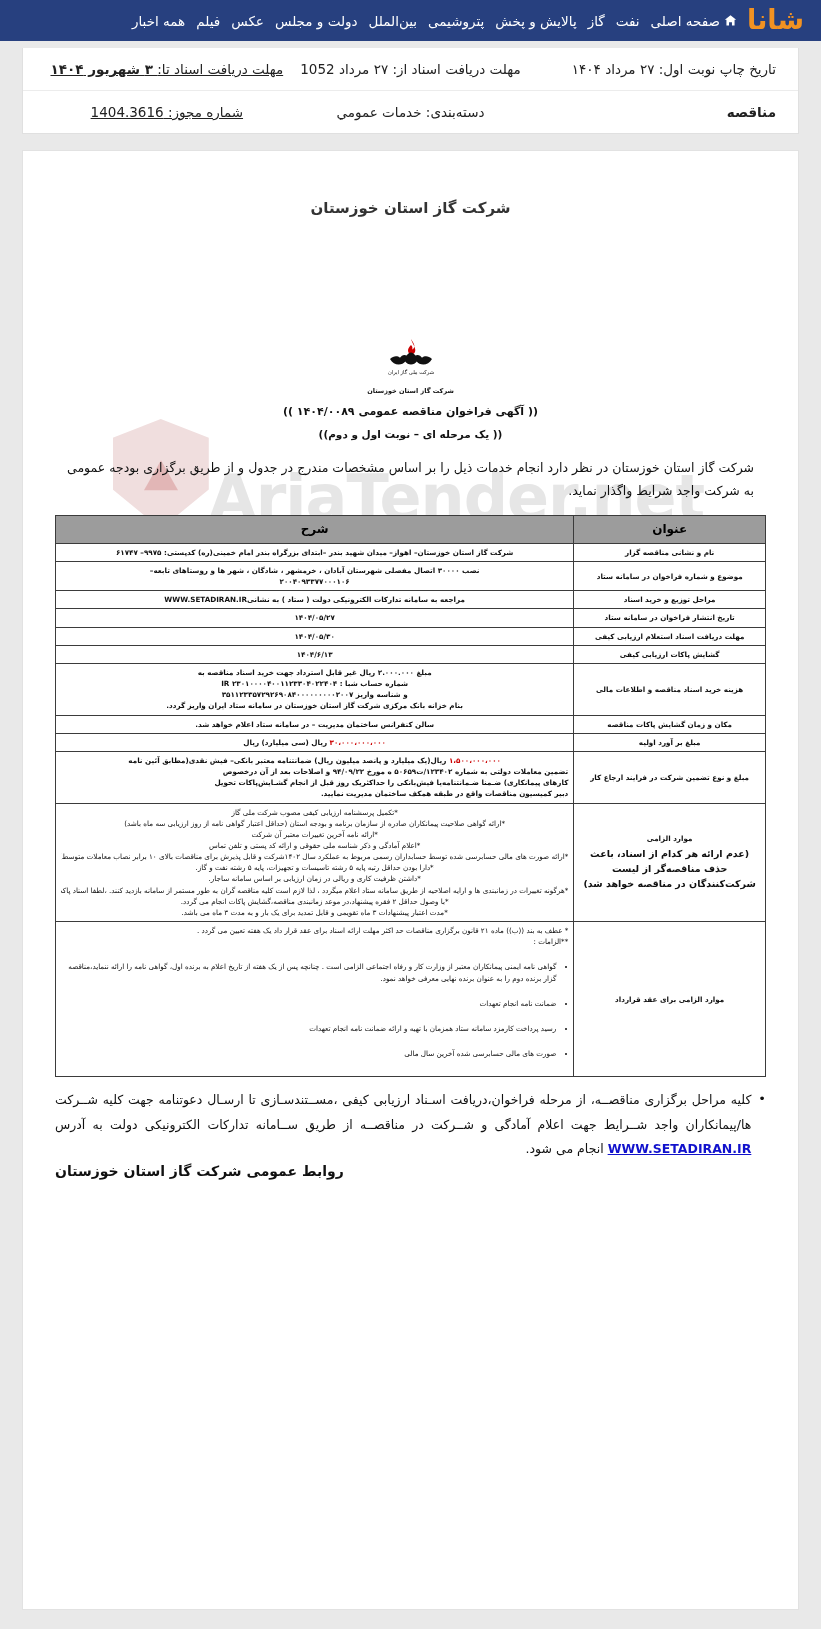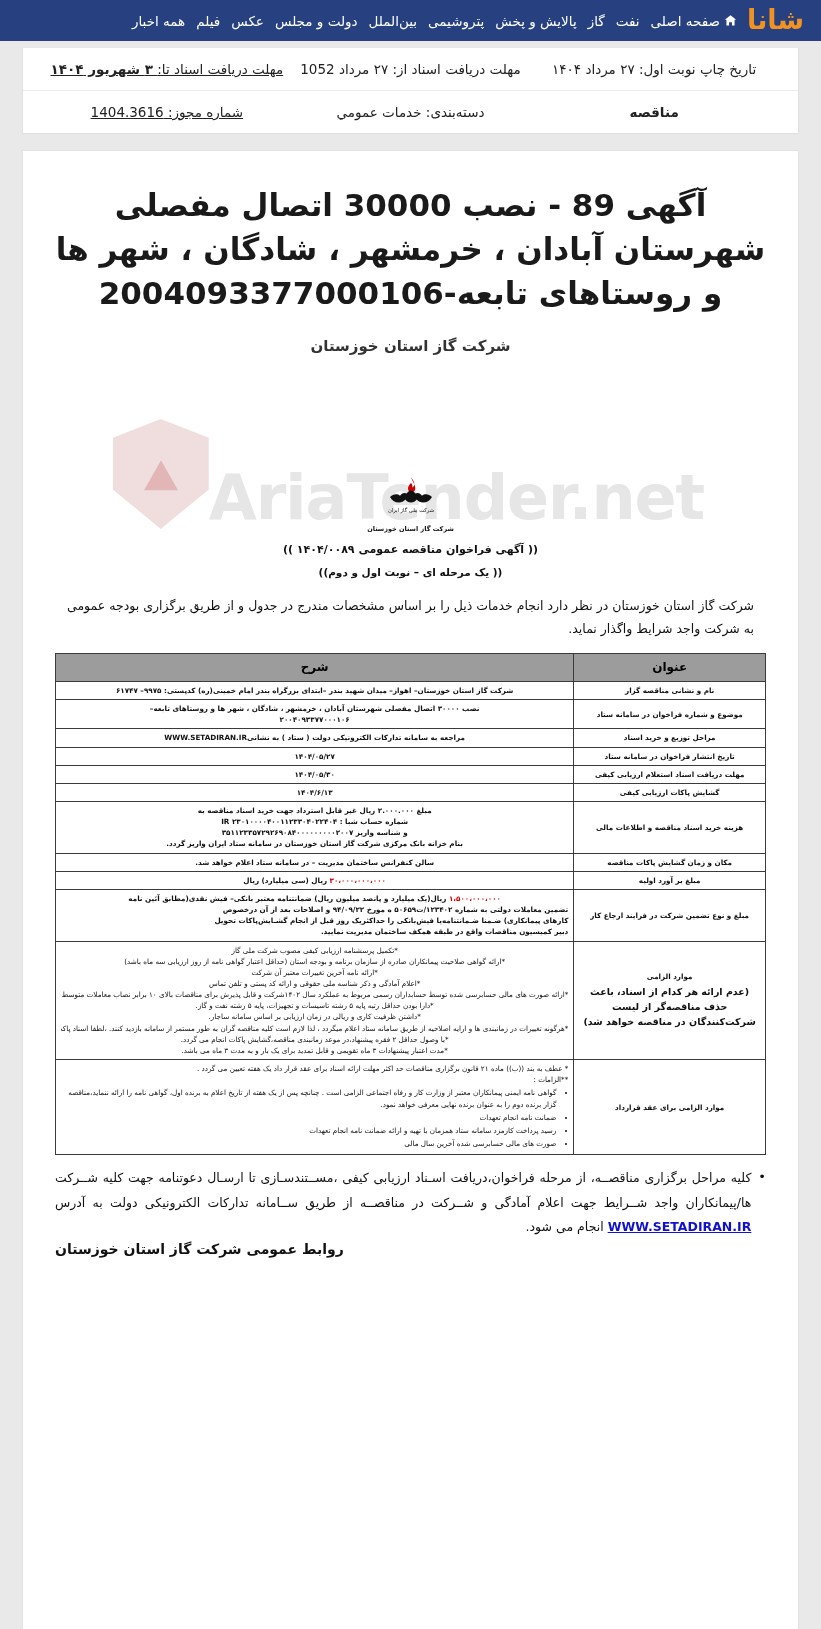--- a/index.html
+++ b/index.html
@@ -66,21 +66,21 @@
   }
   .meta-row {
     display: flex;
     direction: rtl;
     align-items: center;
     padding: 13px 22px;
     font-size: 13.5px;
     color: #222;
   }
   .meta-row.top { border-bottom: 1px solid #ececec; }
-  .meta-cell { flex: 1; text-align: center; white-space: nowrap; }
+  .meta-cell { flex: 1; text-align: right; white-space: nowrap; }
   .meta-cell.c2 { text-align: center; }
   .meta-cell.c3 { text-align: center; text-decoration: underline; }
   .meta-strong { font-weight: bold; }
 
   
   .doc-card {
     background: #ffffff;
     margin: 16px 22px 0 22px;
     border: 1px solid #e2e2e2;
     padding: 26px 26px 40px 26px;
@@ -214,21 +214,21 @@
   .col-val { width: 73%; text-align: center; font-weight: bold; }
   .val-red { color: #cc0000; font-weight: bold; }
   .num-red { color: #cc0000; font-weight: bold; }
   .val-right { text-align: right; }
   .big-label { font-size: 11.5px; font-weight: bold; text-align: center; line-height: 1.6; }
   .big-label .sub { font-size: 9.5px; font-weight: bold; display: block; margin-top: 3px; }
   .list-cell { text-align: center; font-size: 6.6px; line-height: 1.62; padding: 4px 6px; }
   .list-cell div { white-space: nowrap; overflow: hidden; text-overflow: clip; }
   .bullets-cell { text-align: right; font-size: 6.6px; line-height: 1.6; padding: 4px 6px; }
   .bullets-cell ul { margin: 2px 12px 0 0; padding: 0; list-style: disc; }
-  .bullets-cell li { margin: 2px 0; }
+  .bullets-cell li { margin: 14px 0; }
 
   .footnote {
     margin: 11px 6px 0 6px;
     display: flex;
     direction: rtl;
     gap: 7px;
     font-size: 12.5px;
     line-height: 1.95;
   }
   .footnote .bdot { font-size: 13px; line-height: 1.7; }
@@ -293,21 +293,20 @@
     </div>
     <div class="meta-row">
       <div class="meta-cell c1 meta-strong">مناقصه</div>
       <div class="meta-cell c2">دسته‌بندی: خدمات عمومي</div>
       <div class="meta-cell c3">شماره مجوز: 1404.3616</div>
     </div>
   </div>
 
   <div class="doc-card">
 
-    <div class="title">آگهی 89 - نصب 30000 اتصال مفصلی شهرستان آبادان ، خرمشهر ، شادگان ، شهر ها و روستاهای تابعه-2004093377000106</div>
     <div class="subtitle">شرکت گاز استان خوزستان</div>
 
     <div class="watermark">
       <div class="wm-shield"></div>
       <div class="wm-text"><span>AriaTender</span><span class="dot">.net</span></div>
     </div>
 
     <div class="announce">
 
       <div class="nigc-logo">

